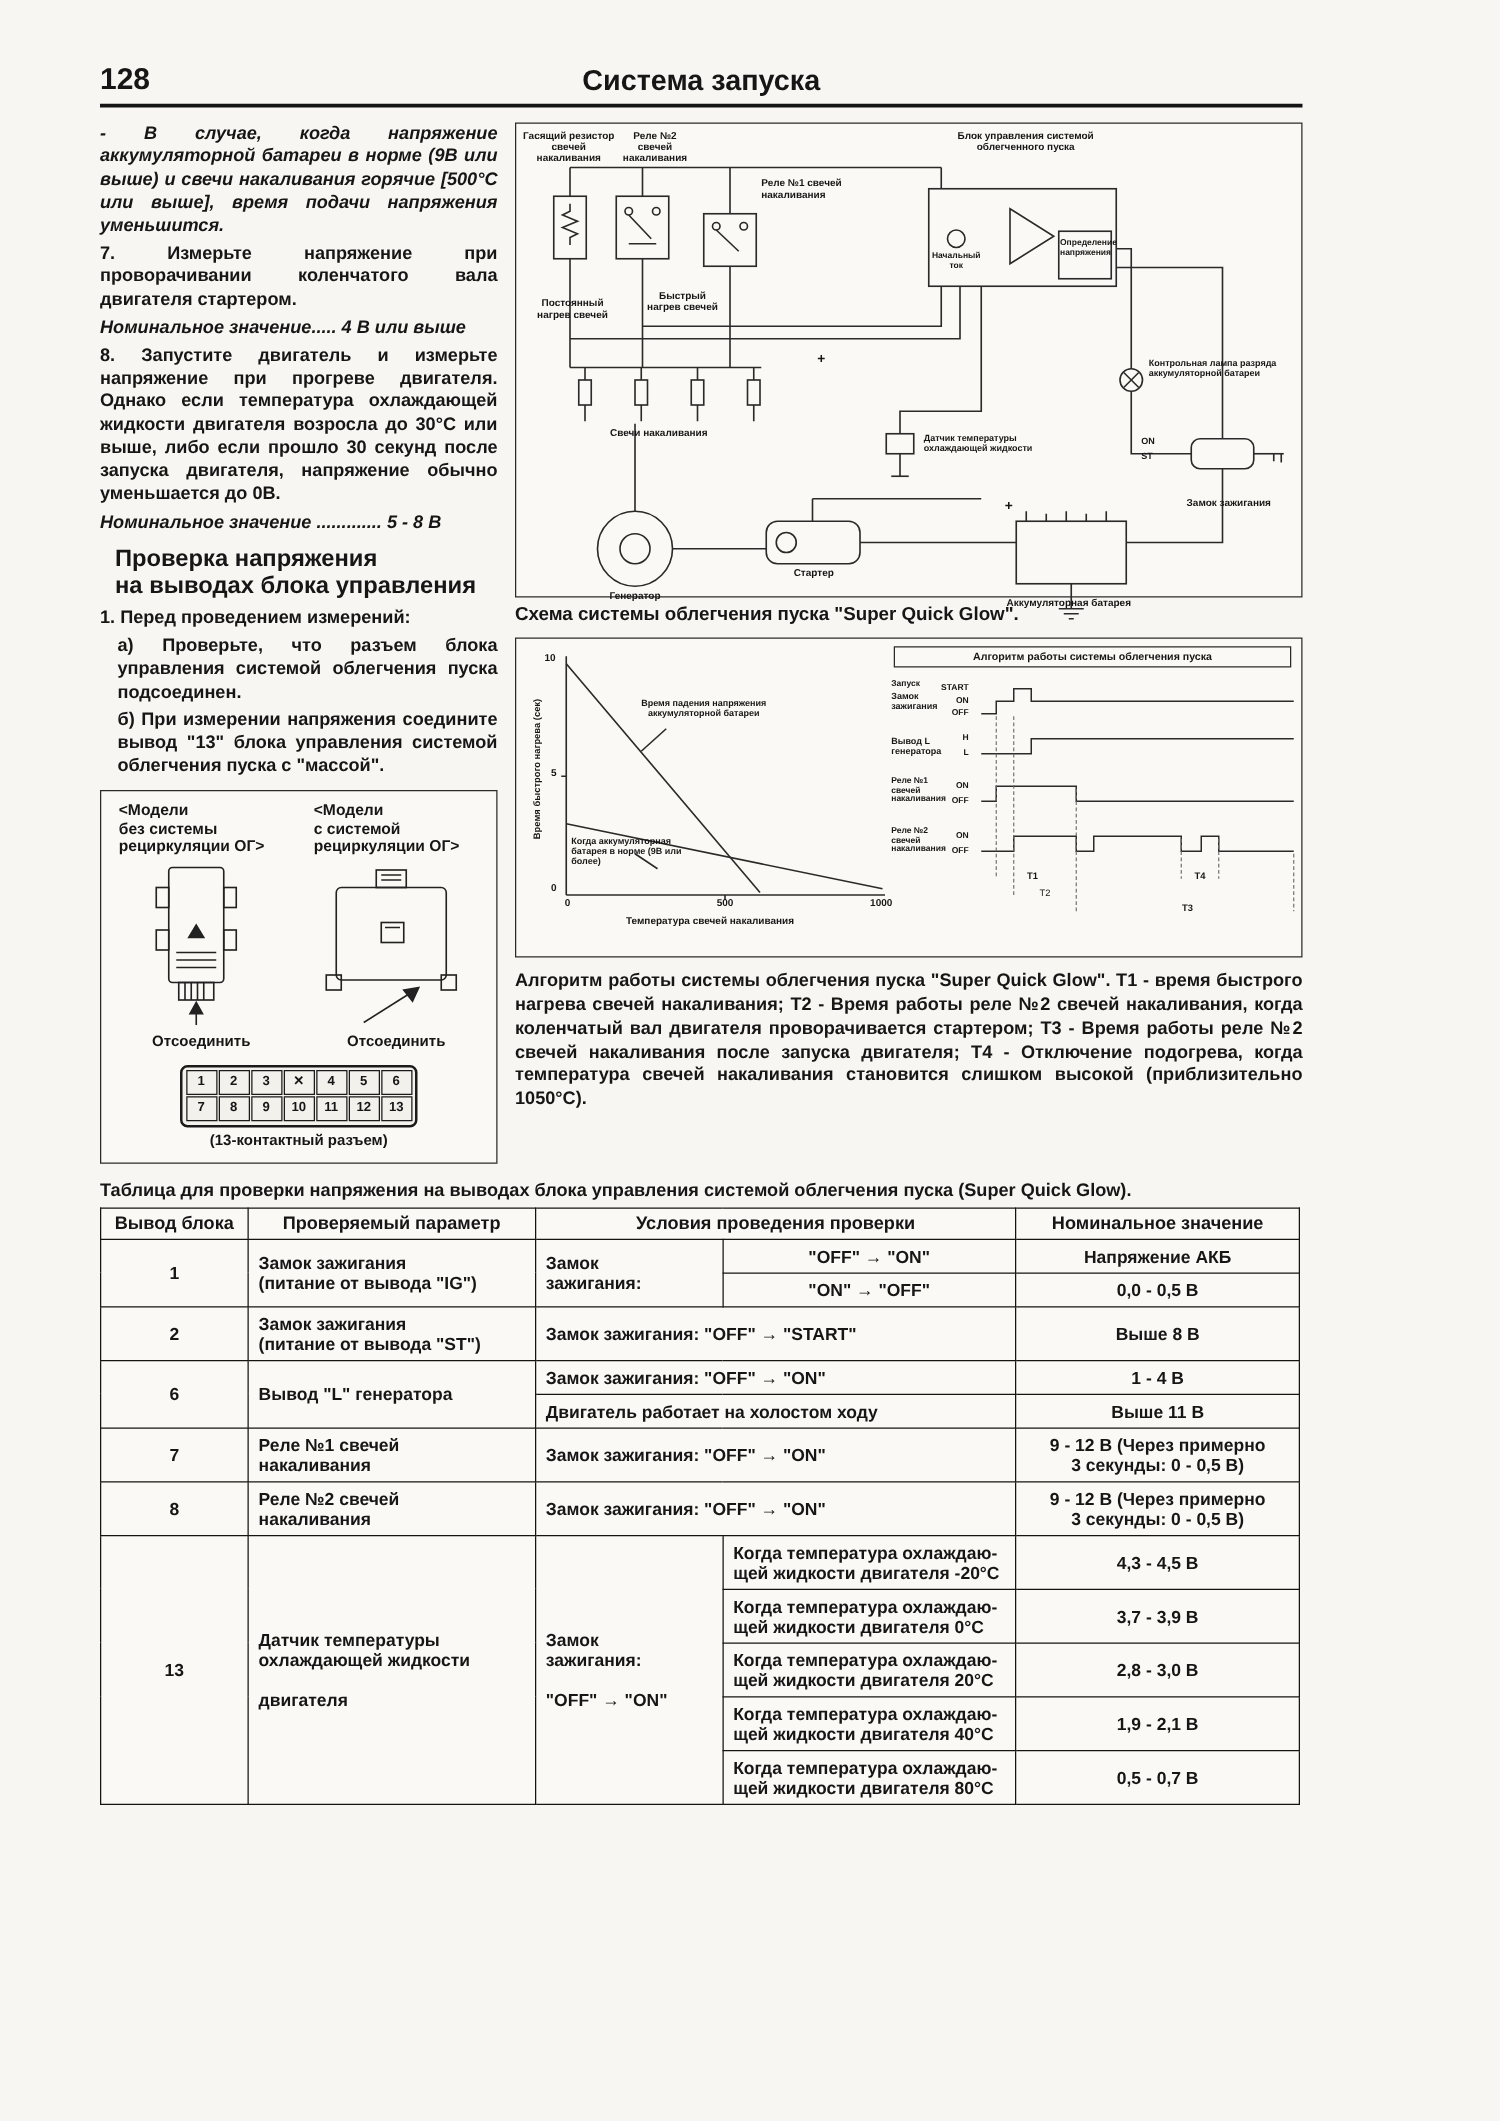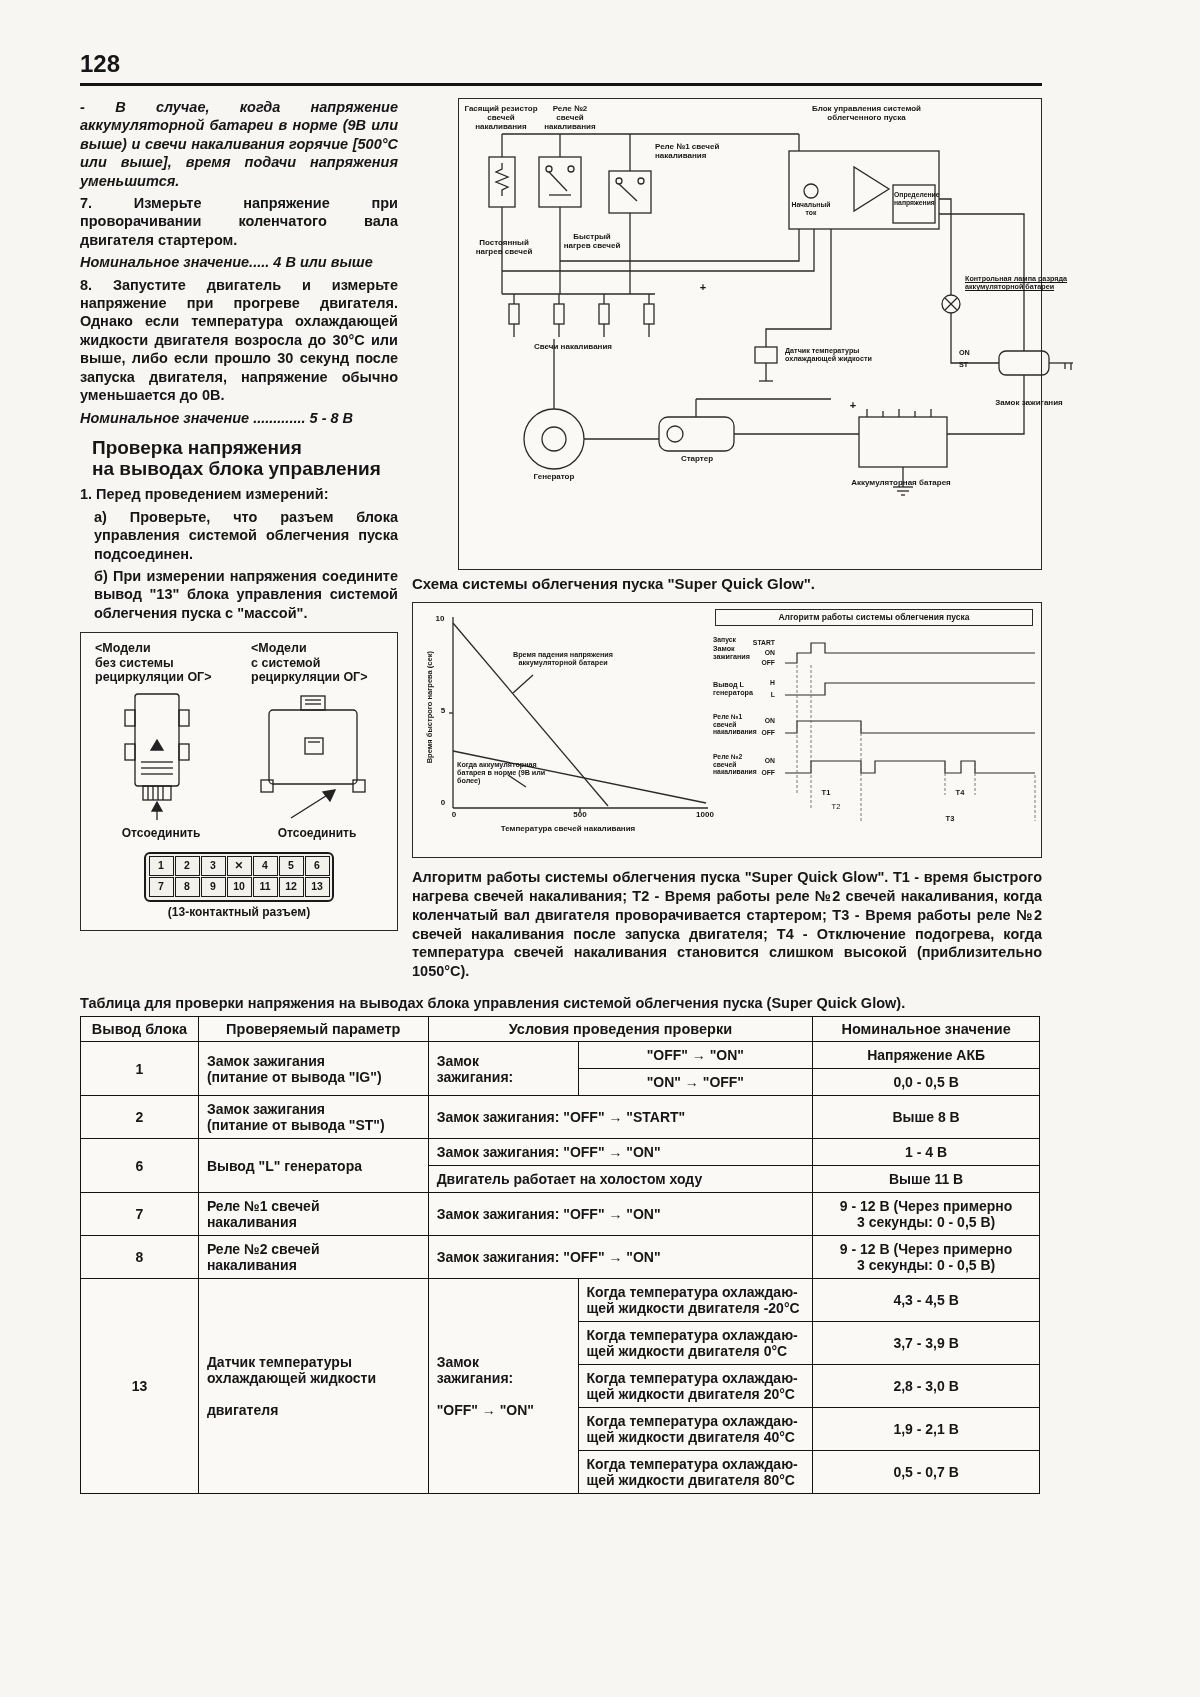--- a/index.html
+++ b/index.html
@@ -28,21 +28,21 @@
   .model-title { font-size:12.5px; font-weight:bold; line-height:1.15; text-align:left; padding-left:8px; }
   .disconnect { font-size:12px; font-weight:bold; margin-top:2px; }
   .connector { margin-top:10px; text-align:center; }
   .pin-grid { display:inline-block; border:2px solid #1a1a1a; border-radius:6px; padding:2px; background:#f2f1ec; }
   .pin-row { display:flex; }
   .pin { width:25px; height:20px; border:1.2px solid #1a1a1a; margin:0.5px; display:flex; align-items:center; justify-content:center; font-size:10.5px; font-weight:bold; }
   .connector-caption { font-size:12px; font-weight:600; margin-top:3px; }
 
   .col-right { width:630px; }
   .figure-box { border:1.5px solid #2a2a2a; position:relative; background:#faf9f5; }
-  .schem-box { height:472px;margin-left:46px; }
+  .schem-box { height:380px; }
   .chart-box { height:256px; margin-top:10px; }
   .fig-caption { font-size:15px; font-weight:bold; margin:5px 0 0 0; }
   .algo-caption { font-size:14.5px; font-weight:bold; line-height:1.3; text-align:justify; margin-top:10px; }
 
   .olabel { position:absolute; font-size:8px; font-weight:600; line-height:1.12; text-align:center; color:#161616; }
   .olabel.left { text-align:left; }
   .tiny { font-size:6.8px; }
   .s7 { font-size:7.2px; }
   .rot { transform:rotate(-90deg); }
 
@@ -56,20 +56,21 @@
   svg { display:block; }
 </style>
 </head>
 <body>
 
 <div class="page">
   <div class="inner">
 
     <div class="header">
       <span class="page-num">128</span>
+      <span class="page-title">Система запуска</span>
     </div>
 
     <div class="columns">
 
       <div class="col-left">
         <p class="it">- В случае, когда напряжение аккумуляторной батареи в норме (9В или выше) и свечи накаливания горячие [500°С или выше], время подачи напряжения уменьшится.</p>
         <p>7. Измерьте напряжение при проворачивании коленчатого вала двигателя стартером.</p>
         <p class="it">Номинальное значение..... 4 В или выше</p>
         <p>8. Запустите двигатель и измерьте напряжение при прогреве двигателя. Однако если температура охлаждающей жидкости двигателя возросла до 30°С или выше, либо если прошло 30 секунд после запуска двигателя, напряжение обычно уменьшается до 0В.</p>
         <p class="it">Номинальное значение ............. 5 - 8 В</p>
@@ -273,21 +274,21 @@
           <div class="olabel" style="left:4px;top:6px;width:76px;">Гасящий резистор свечей накаливания</div>
           <div class="olabel" style="left:80px;top:6px;width:62px;">Реле №2 свечей накаливания</div>
           <div class="olabel" style="left:196px;top:44px;width:70px;text-align:left;">Реле №1 свечей накаливания</div>
           <div class="olabel" style="left:340px;top:6px;width:135px;">Блок управления системой облегченного пуска</div>
           <div class="olabel tiny" style="left:330px;top:102px;width:44px;">Начальный ток</div>
           <div class="olabel tiny" style="left:435px;top:92px;width:40px;">Определение напряжения</div>
           <div class="olabel" style="left:14px;top:140px;width:62px;">Постоянный нагрев свечей</div>
           <div class="olabel" style="left:104px;top:134px;width:58px;">Быстрый нагрев свечей</div>
           <div class="olabel" style="left:62px;top:244px;width:104px;">Свечи накаливания</div>
           <div class="olabel left s7" style="left:326px;top:248px;width:120px;">Датчик температуры охлаждающей жидкости</div>
-          <div class="olabel left s7" style="left:506px;top:176px;width:116px;text-decoration:underline;">Контрольная лампа разряда аккумуляторной батареи</div>
+          <div class="olabel left s7" style="left:506px;top:188px;width:116px;">Контрольная лампа разряда аккумуляторной батареи</div>
           <div class="olabel s7" style="left:500px;top:250px;width:22px;text-align:left;">ON</div>
           <div class="olabel s7" style="left:500px;top:262px;width:22px;text-align:left;">ST</div>
           <div class="olabel" style="left:528px;top:300px;width:84px;">Замок зажигания</div>
           <div class="olabel" style="left:55px;top:374px;width:80px;">Генератор</div>
           <div class="olabel" style="left:205px;top:356px;width:66px;">Стартер</div>
           <div class="olabel" style="left:390px;top:380px;width:104px;">Аккумуляторная батарея</div>
           <div class="olabel" style="left:388px;top:300px;width:12px;font-size:11px;">+</div>
           <div class="olabel" style="left:238px;top:182px;width:12px;font-size:11px;">+</div>
         </div>
         <p class="fig-caption">Схема системы облегчения пуска "Super Quick Glow".</p>

